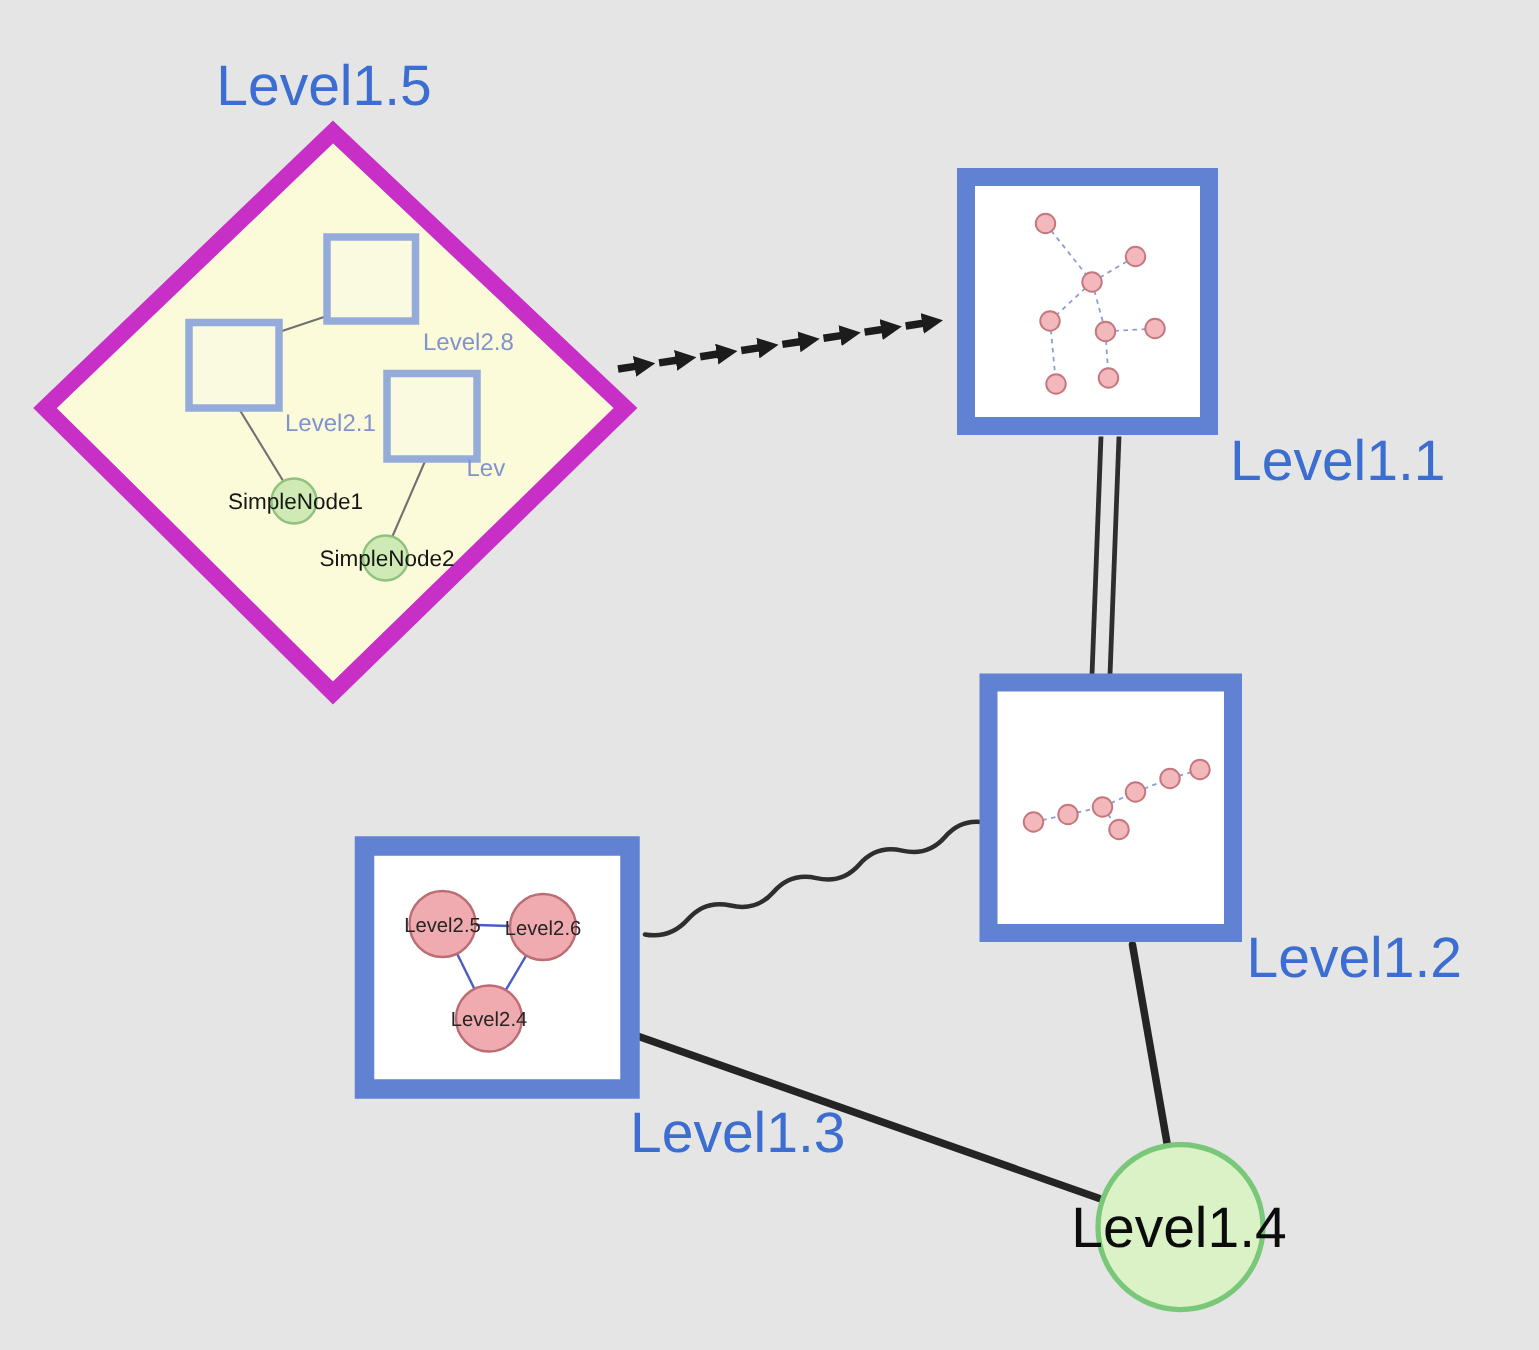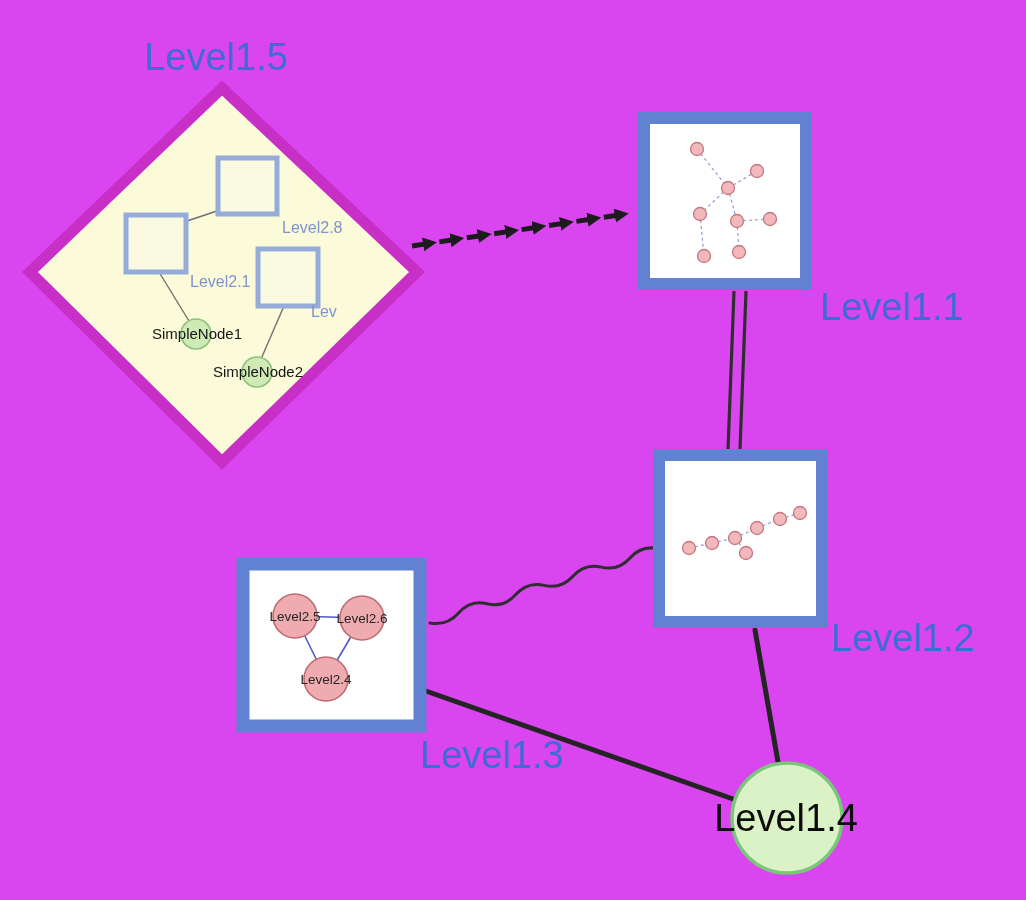--- a/index.html
+++ b/index.html
@@ -1,16 +1,16 @@
 <!DOCTYPE html>
 <html><head>
 <meta charset="utf-8">
 <style>
   html,body{margin:0;padding:0;background:#ffffff;}
-  .stage{position:relative;width:1026px;height:900px;background:#d946ef;overflow:hidden;}
+  .stage{position:relative;width:1026px;height:900px;background:#e5e5e5;overflow:hidden;}
   svg{display:block;}
   text{font-family:"Liberation Sans", sans-serif;}
   .lbl-blue{fill:#3b6ed0;font-size:38px;}
   .lbl-black{fill:#0c0c0c;font-size:38px;text-anchor:middle;}
   .lbl-sub{fill:#8093cd;font-size:16px;}
   .lbl-simple{fill:#161616;font-size:15px;text-anchor:middle;}
   .lbl-mini{fill:#252525;font-size:13.5px;text-anchor:middle;}
   .diamond{fill:#fbfbda;stroke:#c72fc7;stroke-width:11;stroke-linejoin:miter;}
   .insq{fill:#fafae0;stroke:#95acda;stroke-width:5;}
   .box{fill:#ffffff;stroke:#6181d2;stroke-width:12;}

